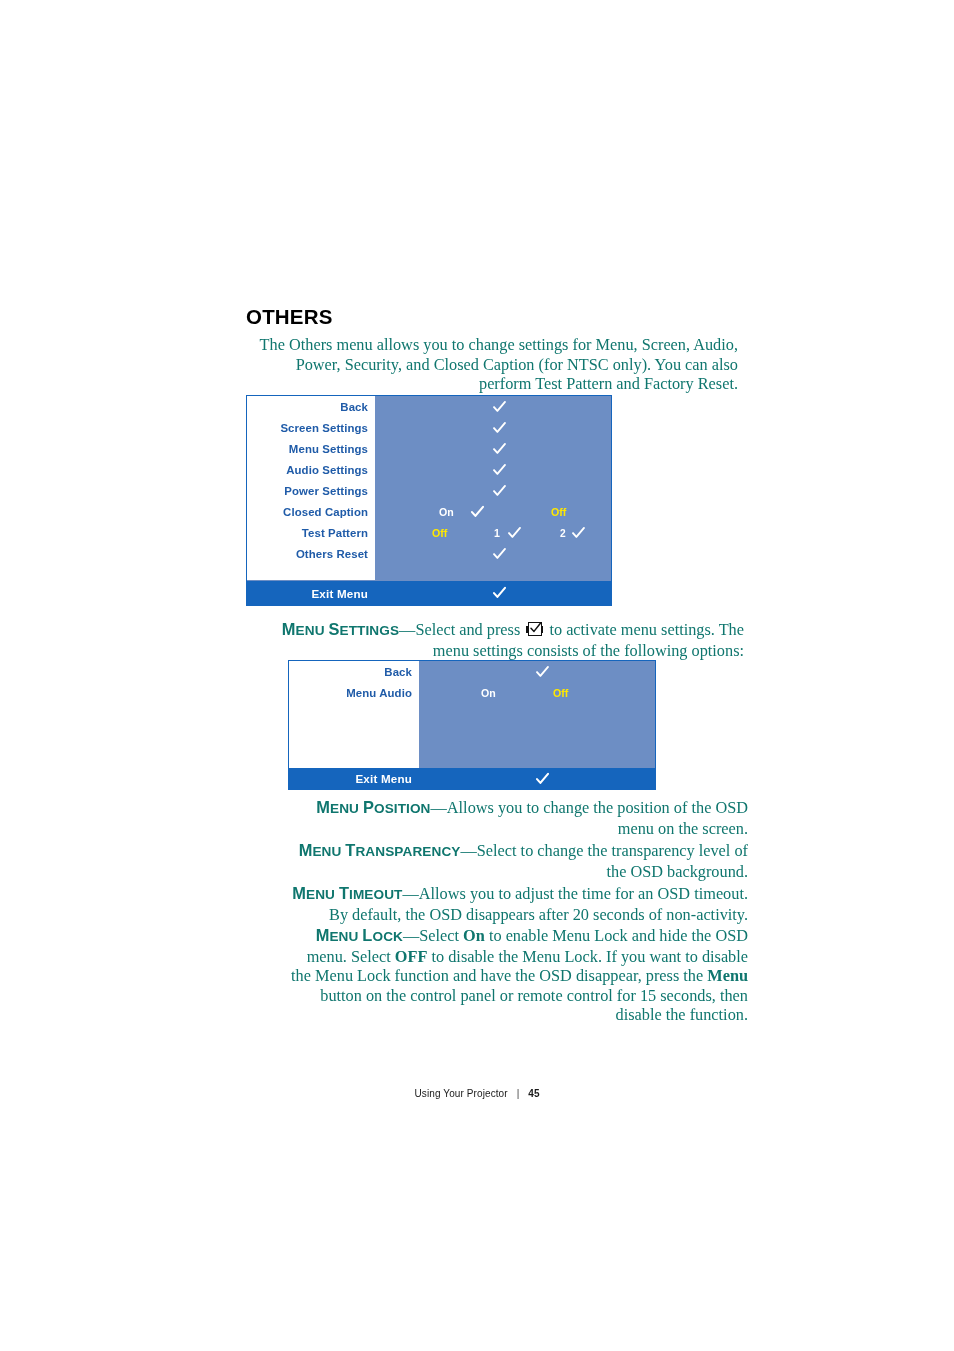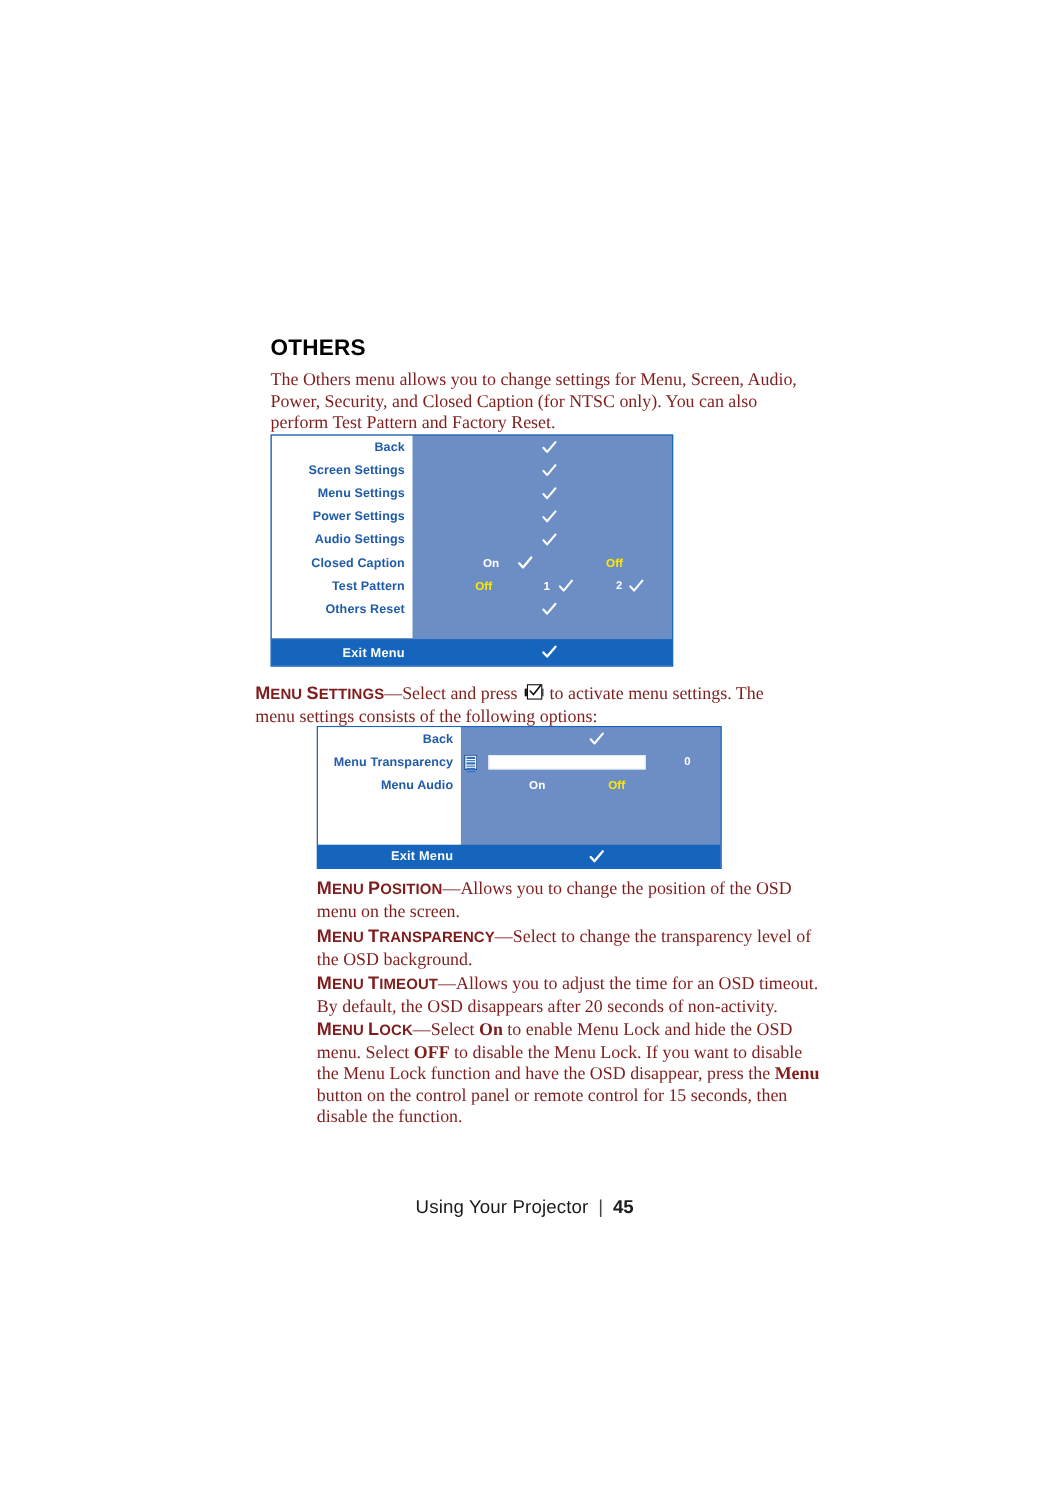--- a/index.html
+++ b/index.html
@@ -30,22 +30,22 @@
     font-weight: bold;
     font-size: 20.5px;
     letter-spacing: 0.2px;
     color: #000;
   }
 
   .body-p {
     position: absolute;
     font-size: 16.3px;
     line-height: 19.5px;
-    color: #7f1d1d;
-    text-align: left;
+    color: #0f766e;
+    text-align: right;
   }
 
   .smallcaps-lead {
     font-family: "Liberation Sans", "DejaVu Sans", sans-serif;
     font-weight: bold;
     font-size: 13.6px;
     letter-spacing: 0.1px;
   }
   .smallcaps-lead .cap {
     font-size: 16.4px;
@@ -269,21 +269,21 @@
   .icn-timeout .clk .h1 { left: 4px; top: 1.5px; width: 1.3px; height: 4px; }
   .icn-timeout .clk .h2 { left: 4px; top: 4px; width: 4px; height: 1.3px; }
 
   
   .footer {
     position: absolute;
     left: 0; top: 1088px;
     width: 954px;
     text-align: center;
     font-family: "Liberation Sans", "DejaVu Sans", sans-serif;
-    font-size: 17px;
+    font-size: 10px;
     color: #1a1a1a;
   }
   .footer .lbl { letter-spacing: 0.1px; }
   .footer .sep { display: inline-block; padding: 0 9px; color: #444; }
   .footer .pg { font-weight: bold; }
 </style>
 </head>
 <body>
 
 <div class="page">
@@ -323,32 +323,32 @@
       <div class="val">
         <span class="ck" style="left:117px;">
           <svg viewBox="0 0 15 15">
               <path d="M2 7.6 L5.4 11.4 L13 2.4" fill="none" stroke="#ffffff" stroke-width="1.9" stroke-linecap="round" stroke-linejoin="round"></path>
             </svg>
         </span>
       </div>
     </div>
 
     <div class="row">
+      <div class="lbl">Audio Settings</div>
+      <div class="val">
+        <span class="ck" style="left:117px;">
+          <svg viewBox="0 0 15 15">
+              <path d="M2 7.6 L5.4 11.4 L13 2.4" fill="none" stroke="#ffffff" stroke-width="1.9" stroke-linecap="round" stroke-linejoin="round"></path>
+            </svg>
+        </span>
+      </div>
+    </div>
+
+    <div class="row">
       <div class="lbl">Power Settings</div>
-      <div class="val">
-        <span class="ck" style="left:117px;">
-          <svg viewBox="0 0 15 15">
-              <path d="M2 7.6 L5.4 11.4 L13 2.4" fill="none" stroke="#ffffff" stroke-width="1.9" stroke-linecap="round" stroke-linejoin="round"></path>
-            </svg>
-        </span>
-      </div>
-    </div>
-
-    <div class="row">
-      <div class="lbl">Audio Settings</div>
       <div class="val">
         <span class="ck" style="left:117px;">
           <svg viewBox="0 0 15 15">
               <path d="M2 7.6 L5.4 11.4 L13 2.4" fill="none" stroke="#ffffff" stroke-width="1.9" stroke-linecap="round" stroke-linejoin="round"></path>
             </svg>
         </span>
       </div>
     </div>
 
 
@@ -400,21 +400,21 @@
       <div class="val">
         <span class="ck" style="left:117px;">
           <svg viewBox="0 0 15 15">
               <path d="M2 7.6 L5.4 11.4 L13 2.4" fill="none" stroke="#ffffff" stroke-width="2.1" stroke-linecap="round" stroke-linejoin="round"></path>
             </svg>
         </span>
       </div>
     </div>
   </div>
 
-  <div class="body-p" style="left:232px; top:620px; width:500px;">
+  <div class="body-p" style="left:244px; top:620px; width:500px;">
     <span class="smallcaps-lead">
       <span class="cap">M</span>ENU <span class="cap">S</span>ETTINGS</span><span>—Select and press </span><span class="inline-check">
       <span class="ear-l"></span><span class="ear-r"></span>
       <span class="bx"></span>
       <svg class="tick" viewBox="0 0 13 14">
           <path d="M2 7.2 L5 10.4 L11.4 2.2" fill="none" stroke="#111" stroke-width="1.5" stroke-linecap="round" stroke-linejoin="round"></path>
         </svg>
     </span><span> to activate menu settings. The menu settings consists of the following options:</span>
   </div>
 
@@ -427,37 +427,20 @@
       <div class="val">
         <span class="ck" style="left:116px;">
           <svg viewBox="0 0 15 15">
               <path d="M2 7.6 L5.4 11.4 L13 2.4" fill="none" stroke="#ffffff" stroke-width="1.9" stroke-linecap="round" stroke-linejoin="round"></path>
             </svg>
         </span>
       </div>
     </div>
 
 
-    <div class="row">
-      <div class="lbl">Menu Transparency</div>
-      <div class="val">
-        <span class="icn-transparency" style="left:3px;">
-          <i></i>
-            <i></i>
-            <i></i>
-            <i></i>
-            <i></i>
-            <i></i>
-        </span>
-        <span class="slider" style="left:25px; width:143px;">
-          <span class="fill" style="width:50%;"></span>
-        </span>
-        <span class="sliderval" style="left:203px;">0</span>
-      </div>
-    </div>
 
 
     <div class="row">
       <div class="lbl">Menu Audio</div>
       <div class="val">
         <span class="optlabel" style="left:62px;">On</span>
         <span class="optlabel yellow" style="left:134px;">Off</span>
       </div>
     </div>
 

